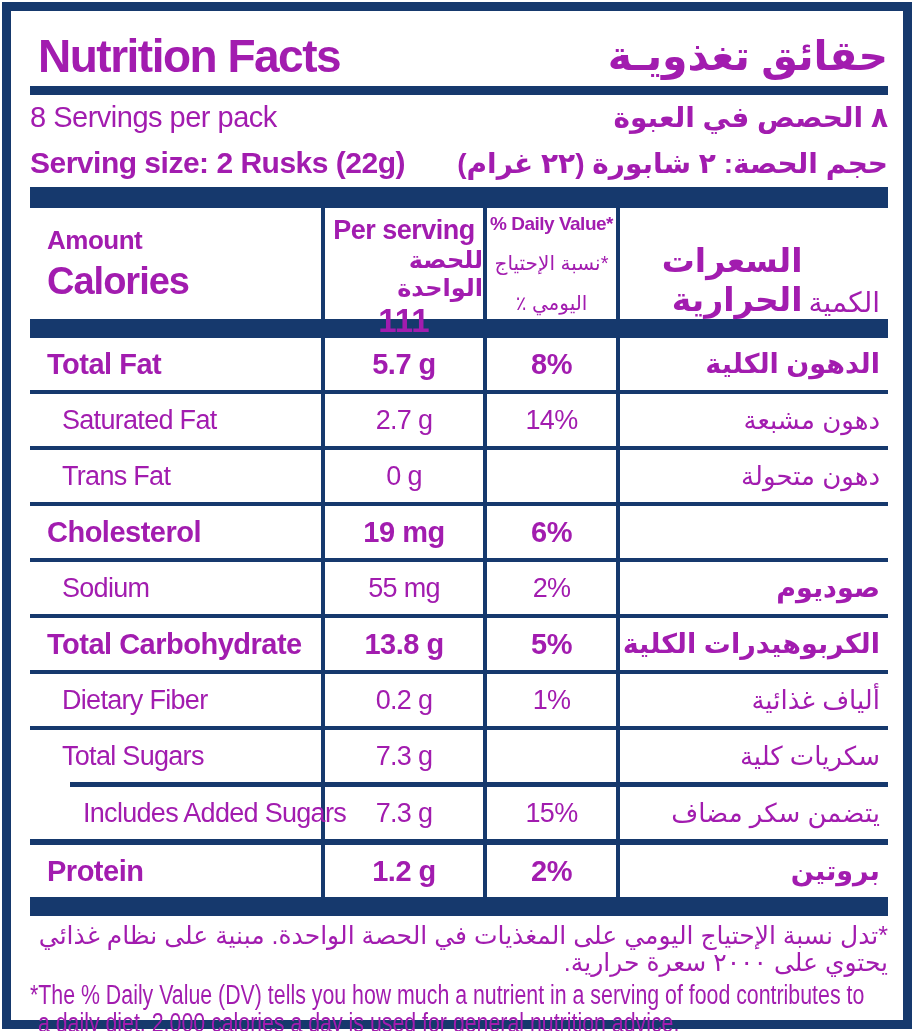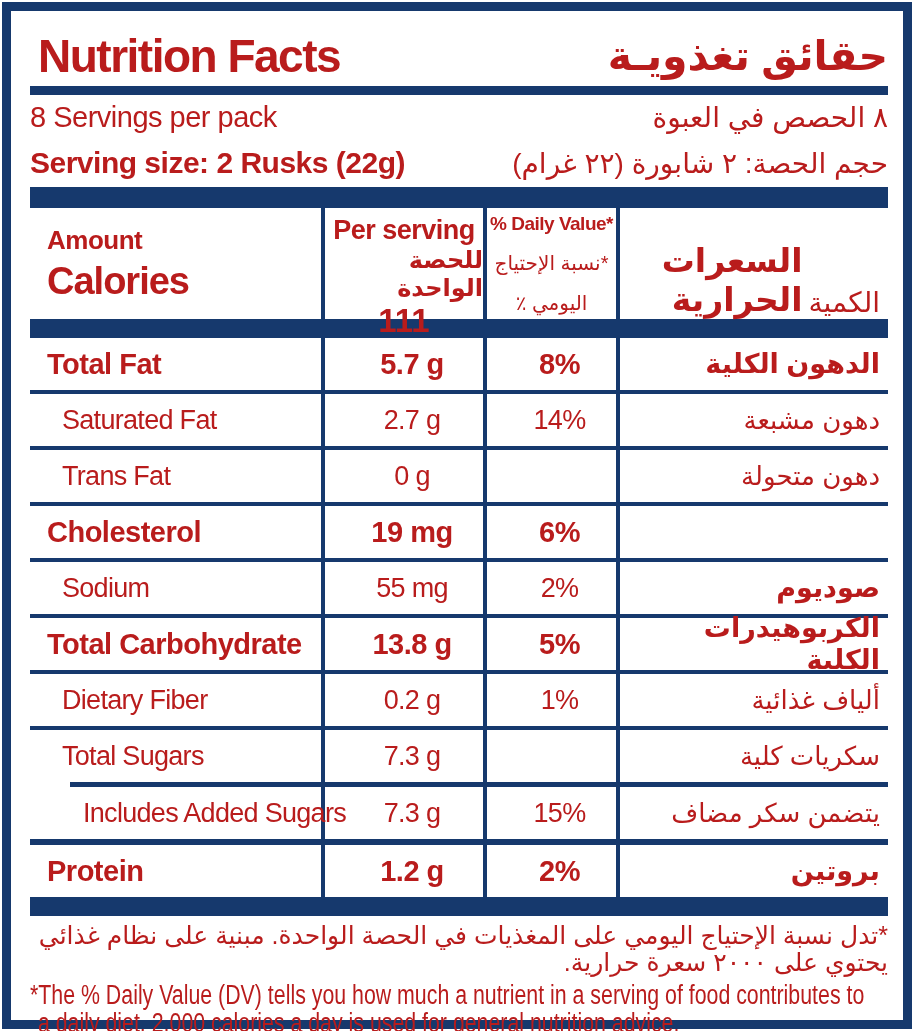--- a/index.html
+++ b/index.html
@@ -1,34 +1,34 @@
 <!DOCTYPE html>
 <html><head>
 <meta charset="utf-8">
 <style>
   html,body{margin:0;padding:0;background:#ffffff;}
   .page{
     position:relative;width:914px;height:1031px;background:#ffffff;
     font-family:"Liberation Sans","DejaVu Sans",sans-serif;
-    color:#b91c1c;overflow:hidden;box-sizing:border-box;
+    color:#a21caf;overflow:hidden;box-sizing:border-box;
   }
   .frame{position:absolute;top:2px;left:2px;right:2px;bottom:2px;border:9px solid #16396d;}
   .content{position:absolute;left:30px;top:11px;width:858px;}
 
   
   .title-row{display:flex;justify-content:space-between;align-items:flex-end;height:64px;padding-top:4px;}
   .title-en{font-size:46px;font-weight:700;letter-spacing:-1.5px;line-height:1;padding-left:8px;}
   .title-ar{font-size:41px;font-weight:700;direction:rtl;line-height:1.1;}
   .divider{height:9px;background:#16396d;margin-top:7px;}
   .info-row{display:flex;justify-content:space-between;align-items:center;}
   .info-row.r1{height:45px;}
   .info-row.r2{height:46px;}
   .info-en{font-size:29px;letter-spacing:-0.5px;}
   .info-en.b{font-weight:700;font-size:30px;}
-  .info-ar{direction:rtl;font-size:28px;font-weight:400;}
+  .info-ar{direction:rtl;font-size:28px;font-weight:700;}
 
   
   .bar{background:#16396d;}
   .bar1{height:21px;margin-top:1px;}
   .bar2{height:19px;}
   .bar3{height:19px;}
 
   
   .thead{display:flex;height:111px;box-sizing:border-box;}
   .hc{box-sizing:border-box;}
@@ -45,21 +45,21 @@
   .dv-ar{font-size:20px;font-weight:400;direction:rtl;}
   .amount-ar{font-size:28px;font-weight:400;}
   .calories-ar{font-size:33px;font-weight:700;}
 
   
   .trow{display:flex;align-items:center;height:52px;box-sizing:content-box;position:relative;}
   .trow.sep{border-top:4px solid #16396d;}
   .trow.sep-thick{border-top:6px solid #16396d;}
   .trow.sep-indent::before{content:"";position:absolute;left:40px;right:0;top:0;height:5px;background:#16396d;}
   .trow.sep-indent{padding-top:5px;}
-  .rc{box-sizing:border-box;height:100%;display:flex;align-items:center;padding-left:16px;}
+  .rc{box-sizing:border-box;height:100%;display:flex;align-items:center;}
   .rc1{width:295px;border-right:4px solid #16396d;padding-left:17px;}
   .rc1.ind1{padding-left:32px;}
   .rc1.ind2{padding-left:53px;}
   .rc2{width:162px;border-right:4px solid #16396d;justify-content:center;}
   .rc3{width:133px;border-right:4px solid #16396d;justify-content:center;}
   .rc4{flex:1;justify-content:flex-start;direction:rtl;padding-right:8px;}
   .en-txt{font-size:27px;letter-spacing:-0.7px;white-space:nowrap;}
   .bold .en-txt{font-size:29px;font-weight:700;letter-spacing:-0.5px;}
   .ar-txt{font-size:26px;font-weight:400;}
   .ar-b .ar-txt{font-size:27px;font-weight:700;}

